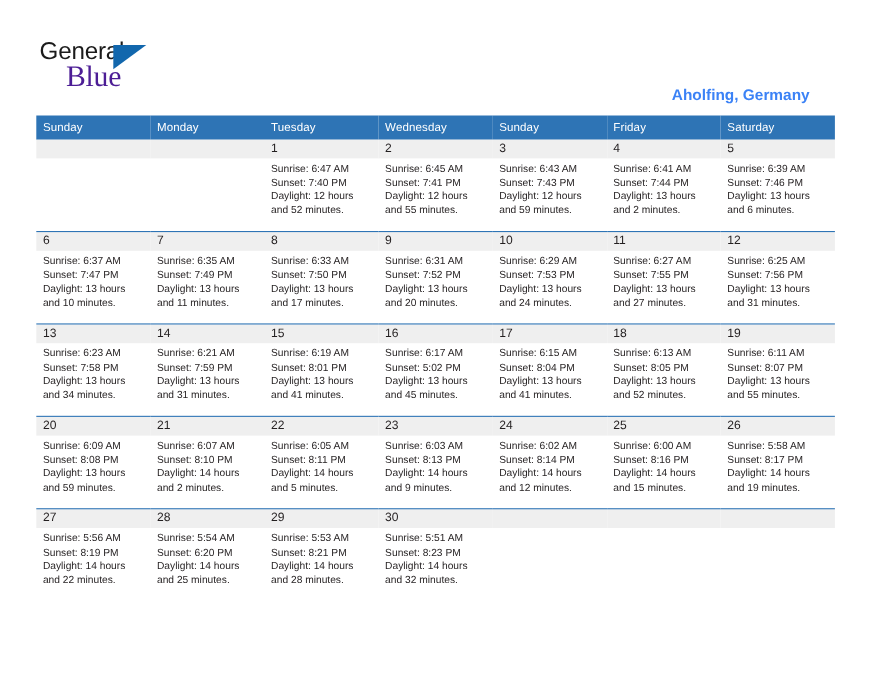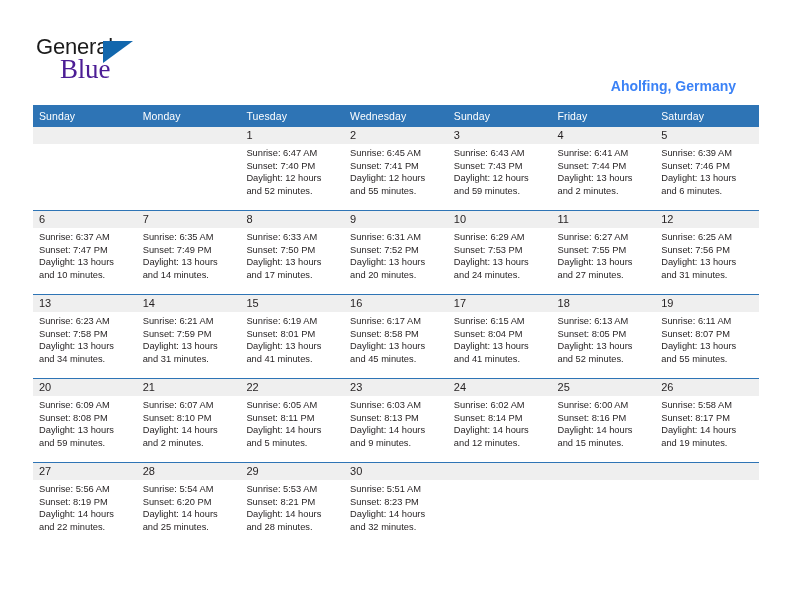--- a/index.html
+++ b/index.html
@@ -229,21 +229,21 @@
               <div>Daylight: 13 hours</div>
               <div>and 10 minutes.</div>
             </div>
           </td>
           <td>
             <div class="daynum">7</div>
             <div class="info">
               <div>Sunrise: 6:35 AM</div>
               <div>Sunset: 7:49 PM</div>
               <div>Daylight: 13 hours</div>
-              <div>and 14 minutes.</div>
+              <div>and 11 minutes.</div>
             </div>
           </td>
           <td>
             <div class="daynum">8</div>
             <div class="info">
               <div>Sunrise: 6:33 AM</div>
               <div>Sunset: 7:50 PM</div>
               <div>Daylight: 13 hours</div>
               <div>and 17 minutes.</div>
             </div>
@@ -310,21 +310,21 @@
               <div>Sunrise: 6:19 AM</div>
               <div>Sunset: 8:01 PM</div>
               <div>Daylight: 13 hours</div>
               <div>and 41 minutes.</div>
             </div>
           </td>
           <td>
             <div class="daynum">16</div>
             <div class="info">
               <div>Sunrise: 6:17 AM</div>
-              <div>Sunset: 8:58 PM</div>
+              <div>Sunset: 5:02 PM</div>
               <div>Daylight: 13 hours</div>
               <div>and 45 minutes.</div>
             </div>
           </td>
           <td>
             <div class="daynum">17</div>
             <div class="info">
               <div>Sunrise: 6:15 AM</div>
               <div>Sunset: 8:04 PM</div>
               <div>Daylight: 13 hours</div>

